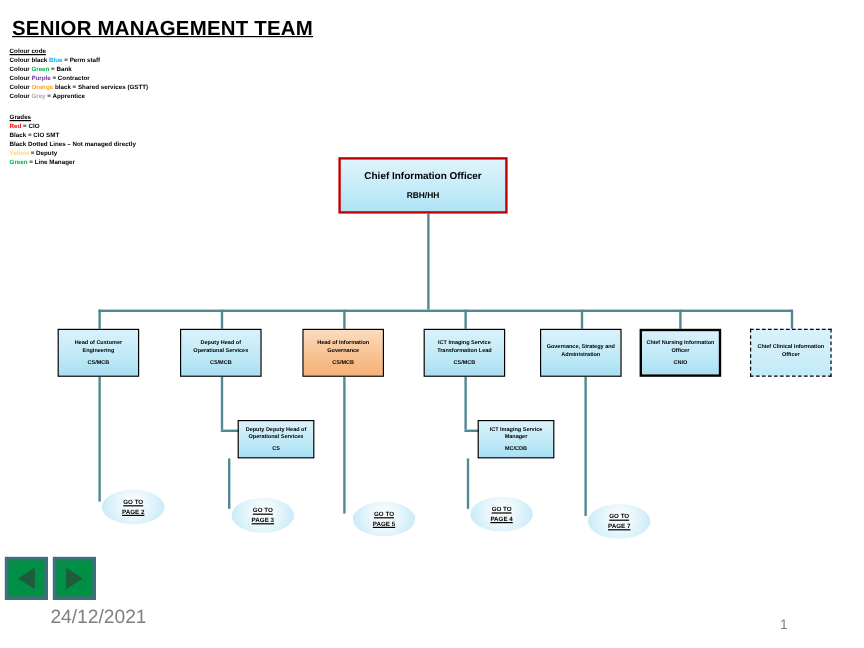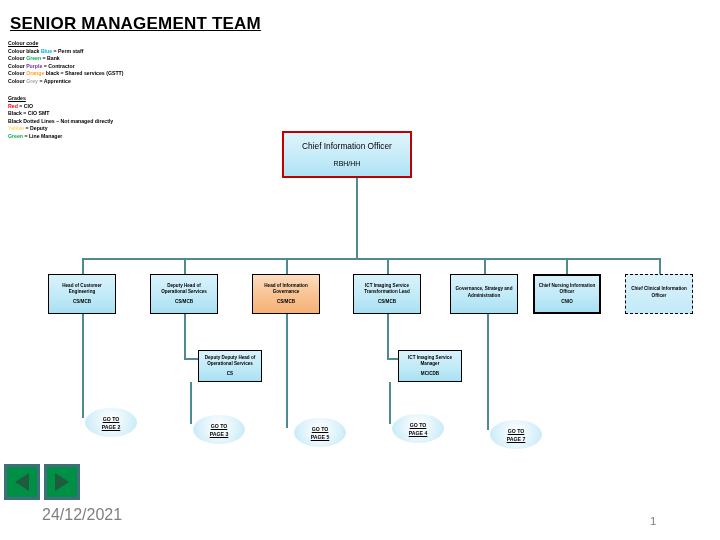--- a/index.html
+++ b/index.html
@@ -67,24 +67,24 @@
     font-size:4.6px;
     line-height:6.2px;
     font-weight:bold;
     color:#000;
     padding:2px 3px;
   }
   .box .ln2{display:block;}
   .box .initials{display:block;margin-top:3px;}
 
   #cio-box{
-    left:282px;top:131px;width:130px;height:47px;
+    left:282px;top:131px;width:141px;height:47px;
     border:2px solid #c00000;
     background:linear-gradient(180deg,#dff3fb 0%,#c6ecf9 55%,#aee2f4 100%);
-    font-size:8.3px;line-height:12px;font-weight:normal;
+    font-size:8.3px;line-height:12px;font-weight:bold;
   }
   #cio-box .initials{font-size:7px;margin-top:6px;}
 
   .tier1{top:274px;width:68px;height:40px;}
   #b1{left:48px;}
   #b2{left:150px;}
   #b3{left:252px;background:linear-gradient(180deg,#fcdcc0 0%,#f8c291 55%,#f5b177 100%);}
   #b4{left:353px;}
   #b5{left:450px;border:1px solid #000;}
   #b6{left:533px;border:2px solid #000;}

